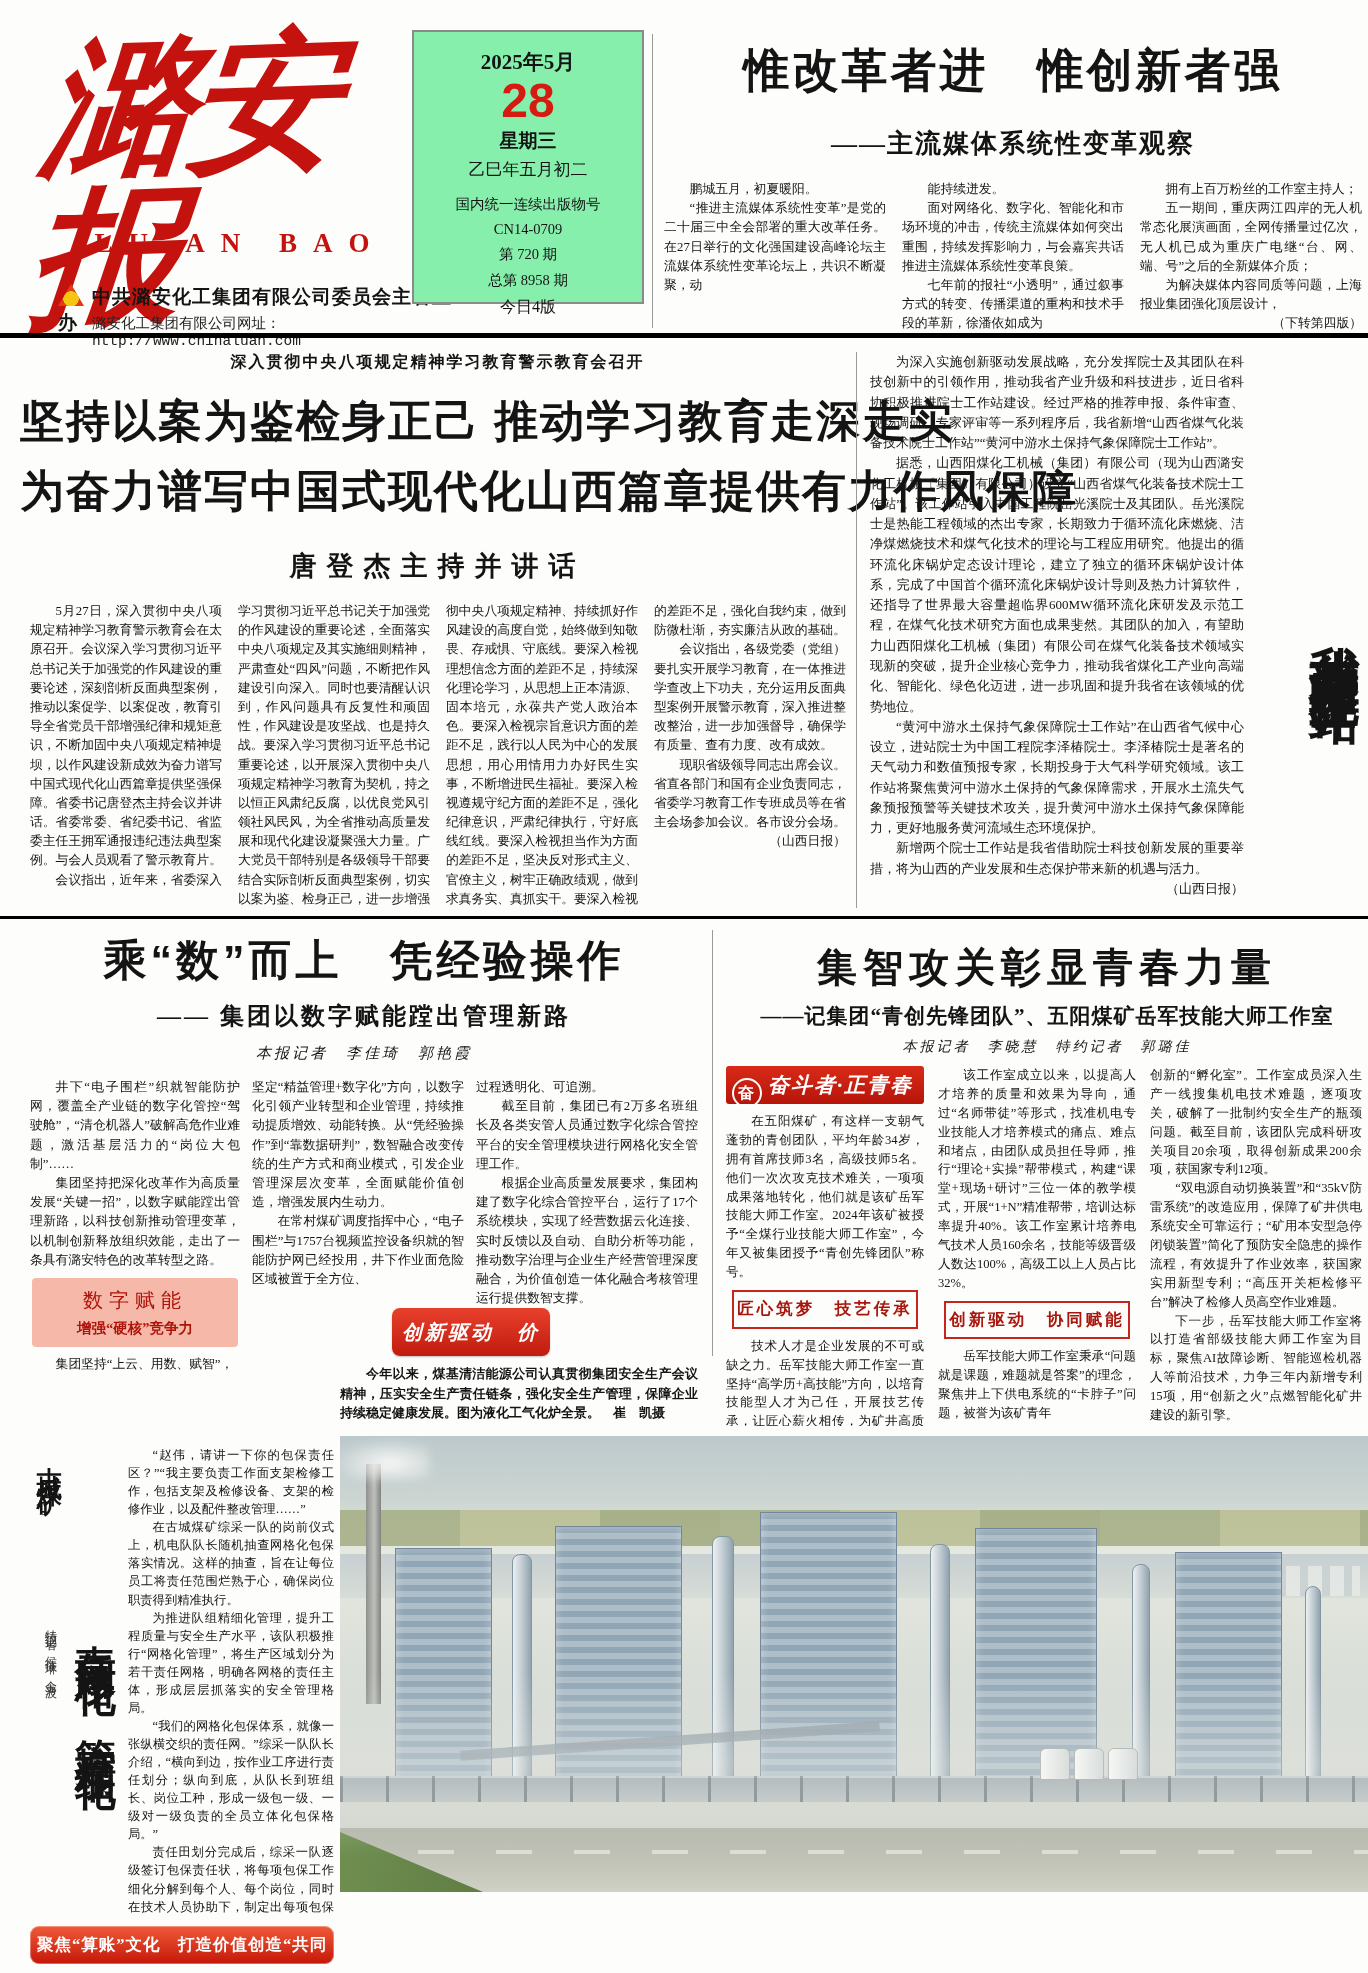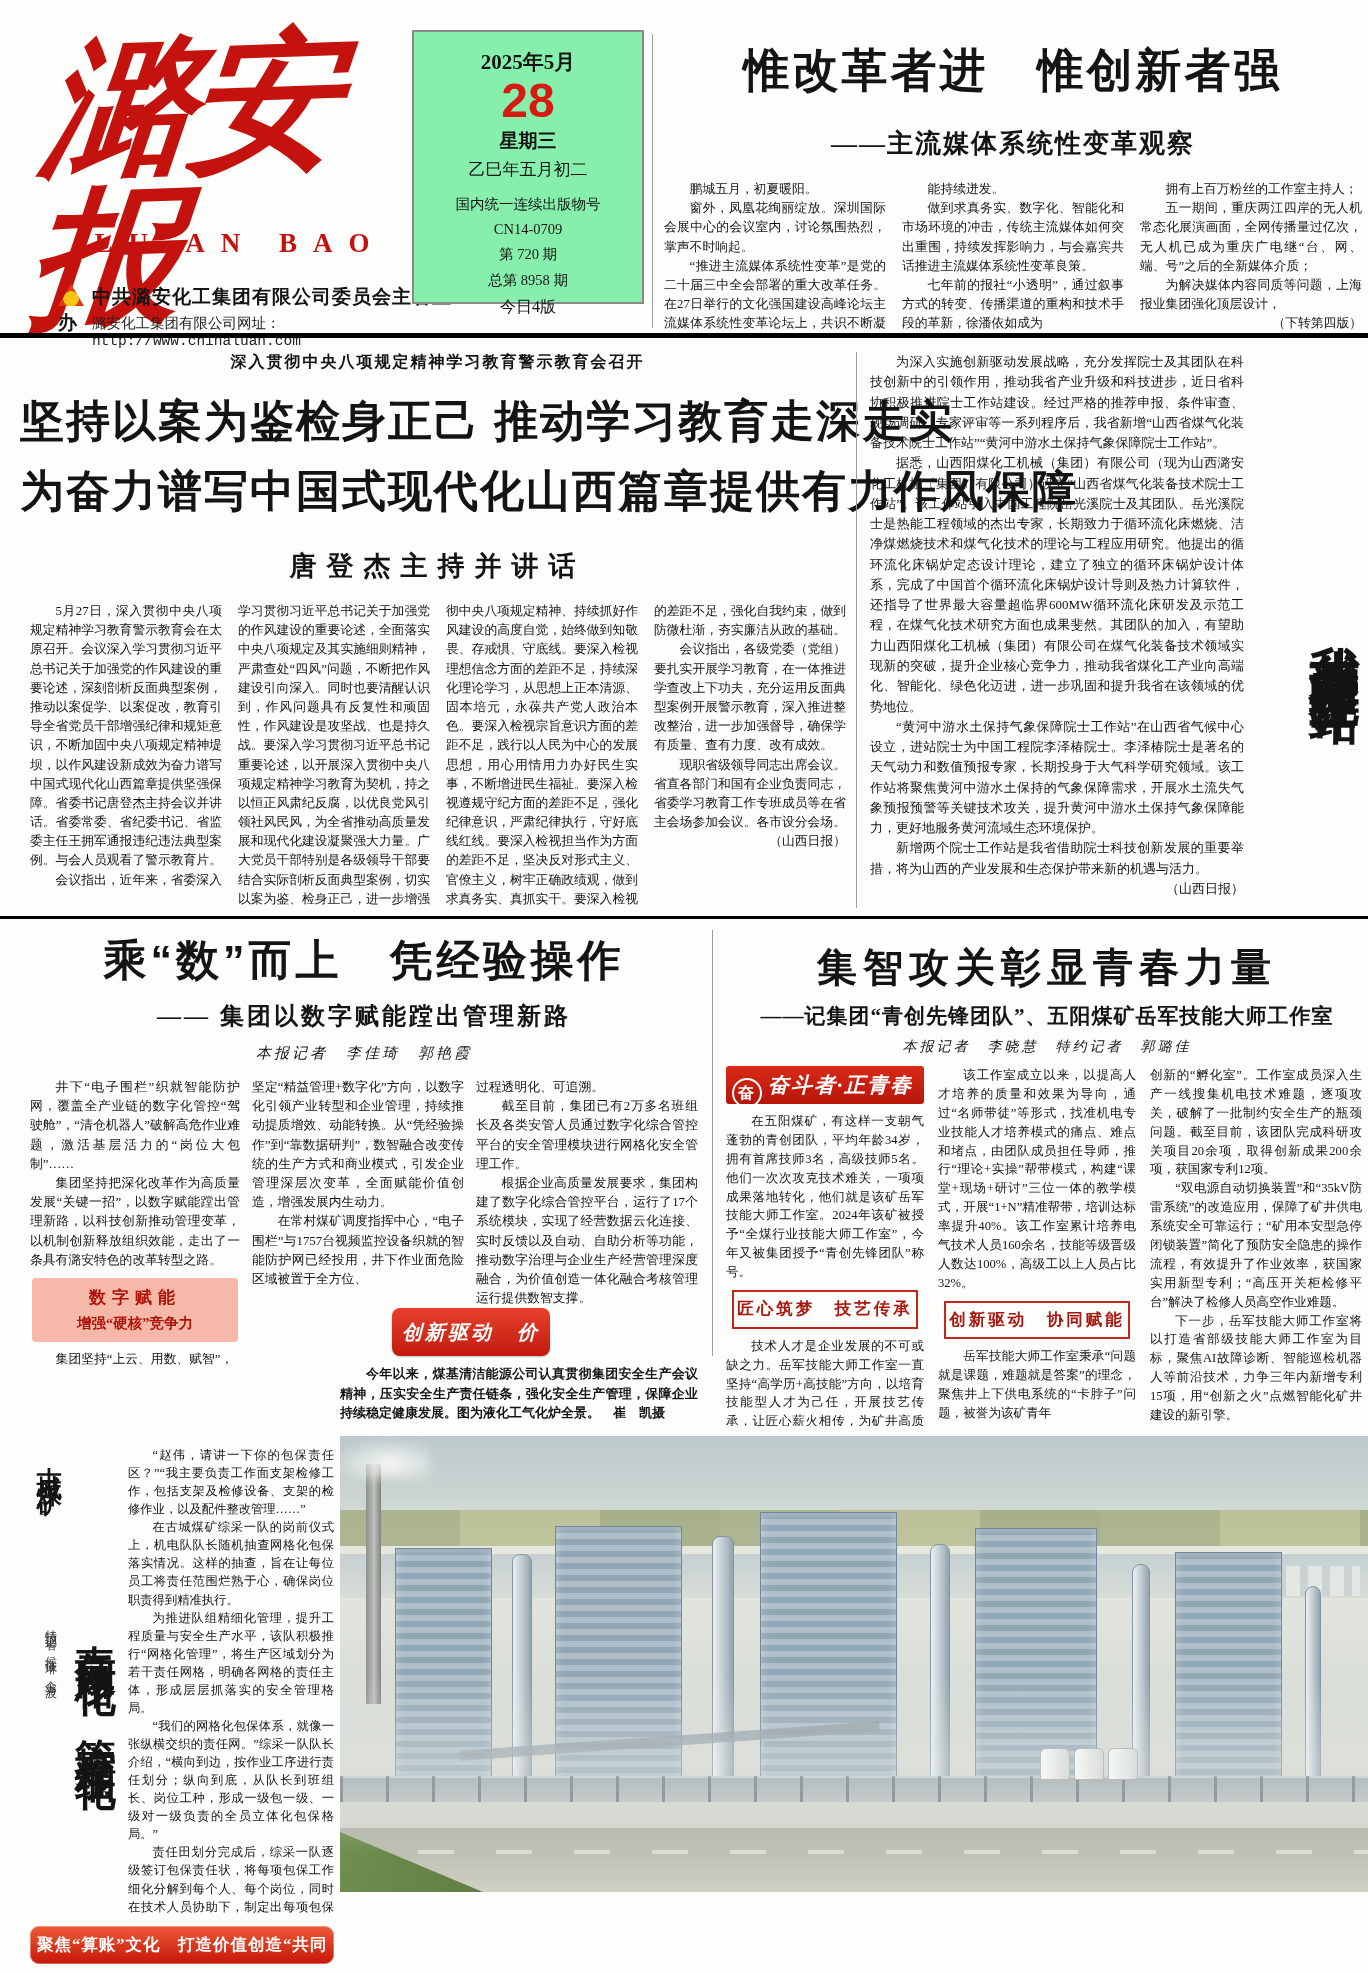--- a/index.html
+++ b/index.html
@@ -38,21 +38,21 @@
   .h-sub{font-size:26px;font-weight:bold;letter-spacing:2px;}
   .kicker{font-size:16px;font-weight:bold;letter-spacing:2px;}
   .h-main{font-size:44px;font-weight:900;letter-spacing:2px;white-space:nowrap;}
   .speaker{font-size:27px;font-weight:bold;letter-spacing:10px;}
   .body-txt{font-size:12.8px;line-height:1.5;}
   .body-txt2{font-size:13px;line-height:1.56;}
   .byline{font-size:15px;letter-spacing:3px;font-style:italic;}
   .vhead{font-size:50px;font-weight:900;letter-spacing:5px;line-height:1;font-family:"Liberation Sans",sans-serif;}
   .pinkbox{background:#f6b9a9;border-radius:4px;text-align:center;color:#ae130a;
            padding:7px 4px;margin:8px 2px;}
-  .pinkbox .pb1{font-size:17px;font-weight:bold;letter-spacing:6px;}
+  .pinkbox .pb1{font-size:20px;font-weight:normal;letter-spacing:6px;}
   .pinkbox .pb2{font-size:14.5px;font-weight:bold;margin-top:3px;}
   .stamp{background:linear-gradient(180deg,#e8402c,#c01b0e);color:#fff;border-radius:8px;
          font-size:20px;font-weight:bold;letter-spacing:3px;text-align:center;
          line-height:48px;font-style:italic;box-shadow:0 1px 2px rgba(0,0,0,.25);}
   .fban{background:linear-gradient(180deg,#d92a18,#b6150a);color:#fff;border-radius:3px;
         height:38px;line-height:38px;font-size:21px;font-weight:bold;font-style:italic;
         letter-spacing:2px;padding-left:6px;margin-bottom:8px;white-space:nowrap;}
   .fban .fglyph{display:inline-block;width:26px;height:26px;line-height:26px;border:2px solid #fff;
         border-radius:50%;text-align:center;font-size:16px;font-style:normal;vertical-align:-6px;margin-right:6px;}
   .secbox{border:2px solid #c5261b;color:#a8170d;font-weight:bold;text-align:center;
@@ -94,26 +94,25 @@
   <div class="s" style="font-size:16px;">今日4版</div>
 </div>
 
 <div class="abs vline" style="left:652px;top:34px;height:294px;"></div>
 
 <div class="abs h-top sans ctr" style="left:664px;top:40px;width:698px;">惟改革者进　惟创新者强</div>
 <div class="abs h-sub ctr" style="left:664px;top:126px;width:698px;">——主流媒体系统性变革观察</div>
 
 <div class="abs body-txt clip" style="left:664px;top:180px;width:222px;height:152px;">
   <p class="bp">鹏城五月，初夏暖阳。</p>
-  <p class="bp">窗外，凤凰花绚丽绽放。深圳国际会展中心的会议室内，讨论氛围热烈，掌声不时响起。</p>
   <p class="bp">“推进主流媒体系统性变革”是党的二十届三中全会部署的重大改革任务。在27日举行的文化强国建设高峰论坛主流媒体系统性变革论坛上，共识不断凝聚，动</p>
 </div>
 <div class="abs body-txt clip" style="left:902px;top:180px;width:222px;height:152px;">
   <p class="bp">能持续迸发。</p>
-  <p class="bp">做到求真务实、数字化、智能化和市场环境的冲击，传统主流媒体如何突出重围，持续发挥影响力，与会嘉宾共话推进主流媒体系统性变革良策。</p>
+  <p class="bp">面对网络化、数字化、智能化和市场环境的冲击，传统主流媒体如何突出重围，持续发挥影响力，与会嘉宾共话推进主流媒体系统性变革良策。</p>
   <p class="bp">七年前的报社“小透明”，通过叙事方式的转变、传播渠道的重构和技术手段的革新，徐潘依如成为</p>
 </div>
 <div class="abs body-txt clip" style="left:1140px;top:180px;width:222px;height:152px;">
   <p class="bp">拥有上百万粉丝的工作室主持人；</p>
   <p class="bp">五一期间，重庆两江四岸的无人机常态化展演画面，全网传播量过亿次，无人机已成为重庆广电继“台、网、端、号”之后的全新媒体介质；</p>
   <p class="bp">为解决媒体内容同质等问题，上海报业集团强化顶层设计，</p>
   <p class="src">（下转第四版）</p>
 </div>
 
 <div class="abs rule" style="left:0;top:333px;width:1368px;height:5px;"></div>

